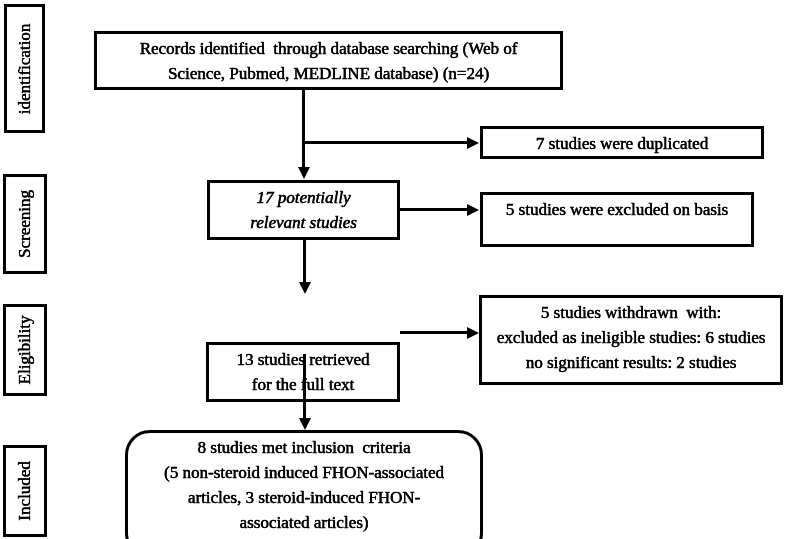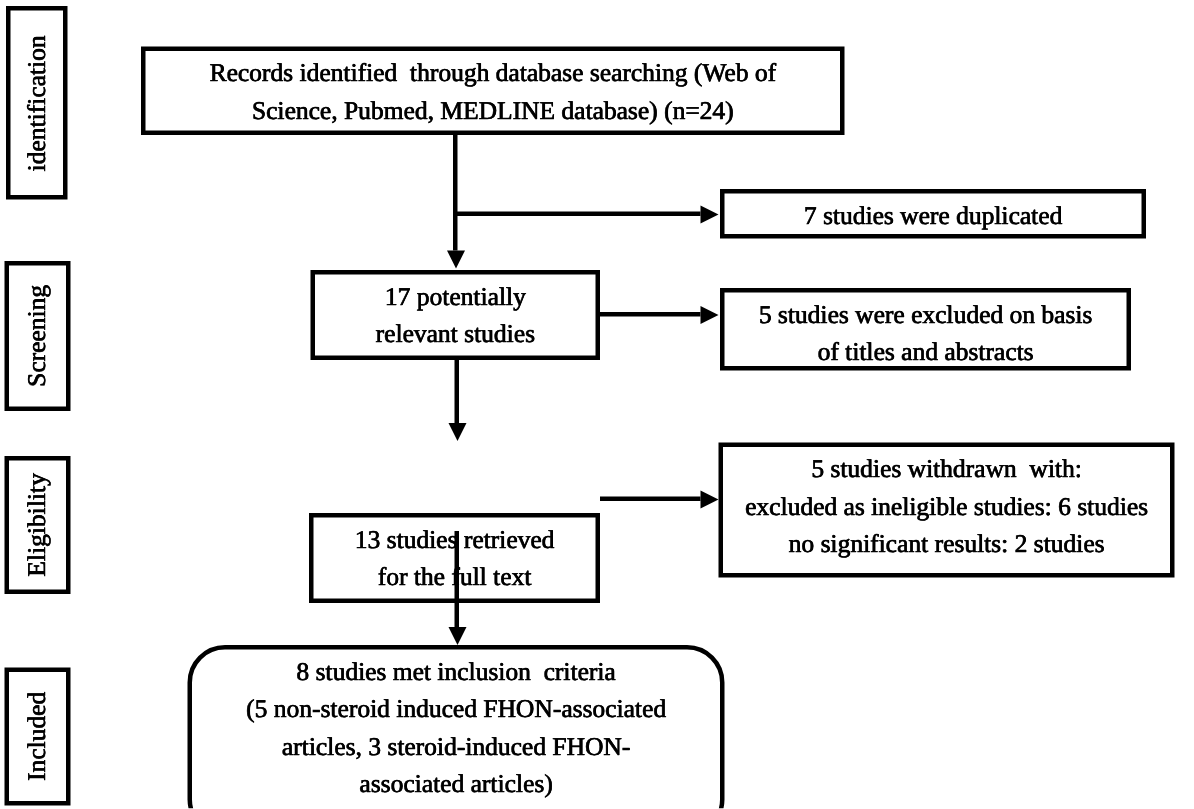--- a/index.html
+++ b/index.html
@@ -100,21 +100,21 @@
   </div>
   <div class="stage" style="left:3px; top:445px; width:44px; height:92px;">
     <span class="label">Included</span>
   </div>
 
   <div class="fbox" style="left:94px; top:31px; width:469px; height:59px;">
     <span class="line">Records identified  through database searching (Web of</span>
     <span class="line">Science, Pubmed, MEDLINE database) (n=24)</span>
   </div>
 
-  <div class="fbox" style="left:207px; top:180px; width:193px; height:60px;">
+  <div class="fbox" style="left:207px; top:180px; width:193px; height:60px;font-style:italic;">
     <span class="line">17 potentially</span>
     <span class="line">relevant studies</span>
   </div>
 
   <div class="fbox" style="left:206px; top:294px; width:194px; height:60px;margin-top:48px;">
     <span class="line">13 studies retrieved</span>
     <span class="line">for the full text</span>
   </div>
 
   <div class="fbox" style="left:125px; top:430px; width:358px; height:128px;border-radius:25px;">
@@ -123,21 +123,20 @@
     <span class="line">articles, 3 steroid-induced FHON-</span>
     <span class="line">associated articles)</span>
   </div>
 
   <div class="fbox" style="left:480px; top:126px; width:284px; height:33px;">
     <span class="line">7 studies were duplicated</span>
   </div>
 
   <div class="fbox" style="left:480px; top:192px; width:274px; height:55px;">
     <span class="line">5 studies were excluded on basis</span>
-    <span class="line">of titles and abstracts</span>
   </div>
 
   <div class="fbox" style="left:479px; top:295px; width:304px; height:90px;">
     <span class="line">5 studies withdrawn  with:</span>
     <span class="line">excluded as ineligible studies: 6 studies</span>
     <span class="line">no significant results: 2 studies</span>
   </div>
 
   <div class="vline" style="left:302px; top:90px; height:77px;"></div>
   <div class="ah-down" style="left:298px; top:167px;"></div>

